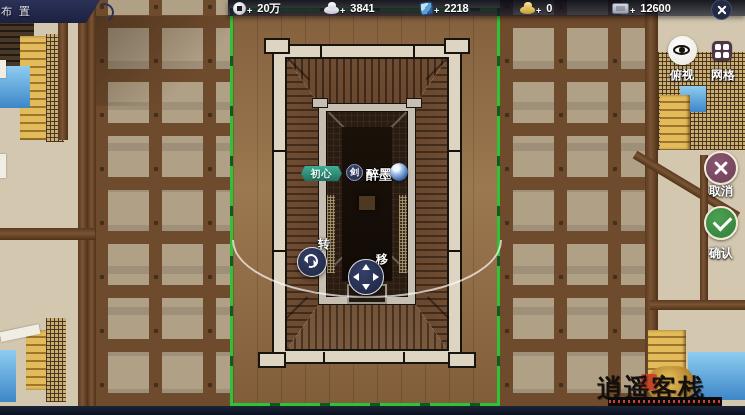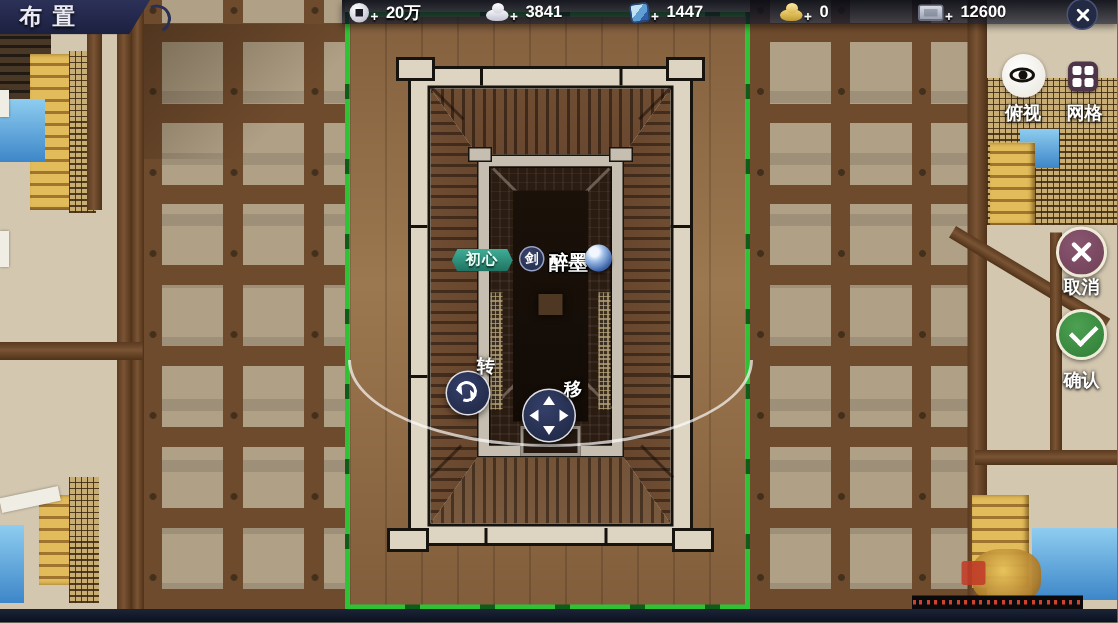--- a/index.html
+++ b/index.html
@@ -75,21 +75,21 @@
   .inote::after{content:"";position:absolute;inset:2px 3px;background:rgba(70,80,100,.35);}
   .closebtn{left:711px;top:-1px;width:19px;height:19px;border-radius:50%;background:#232a44;border:1px solid #4a5378;}
   .xbar{position:absolute;left:50%;top:50%;background:#fff;border-radius:2px;}
   .xbar.s{width:11px;height:2px;}
   .xbar.l{width:17px;height:3px;}
   .r45{transform:translate(-50%,-50%) rotate(45deg);}
   .r135{transform:translate(-50%,-50%) rotate(-45deg);}
   
   .banner{left:0;top:0;width:100px;height:23px;display:flex;align-items:center;
     background:linear-gradient(180deg,#2c3158,#1c2040);clip-path:polygon(0 0,100% 0,86% 100%,0 100%);}
-  .banner span{color:#e9e9f4;font-size:15px;font-weight:bold;letter-spacing:7px;padding-left:13px;text-shadow:0 1px 2px #000;}
+  .banner span{color:#e9e9f4;font-size:11px;font-weight:normal;letter-spacing:7px;padding-left:1px;text-shadow:0 1px 2px #000;}
   .curl{left:95px;top:3px;width:15px;height:15px;border:2.5px solid #2a2f55;border-radius:50%;
     border-left-color:transparent;border-bottom-color:transparent;transform:rotate(18deg);}
   
   .label{position:absolute;color:#fff;font-size:12px;font-weight:bold;text-align:center;
     text-shadow:0 1px 2px rgba(0,0,0,.95),0 0 3px rgba(0,0,0,.8);white-space:nowrap;}
   .eyebtn{left:668px;top:36px;width:29px;height:29px;border-radius:50%;
     background:radial-gradient(circle at 40% 35%,#ffffff,#e7e4da);box-shadow:0 1px 3px rgba(0,0,0,.45);}
   .eyeshape{position:absolute;left:5px;top:9px;width:17px;height:10px;border:2px solid #14110c;border-radius:50%;box-sizing:border-box;}
   .eyepupil{position:absolute;left:11px;top:11px;width:6px;height:6px;border-radius:50%;background:#14110c;}
   .gridbtn{left:712px;top:41px;width:20px;height:20px;border-radius:5px;background:#4e3547;box-shadow:0 1px 2px rgba(0,0,0,.4);
@@ -244,21 +244,21 @@
     <span class="val">20万</span>
   </div>
   <div class="cur" style="left:324px;">
     <div class="iingot"></div>
     <span class="plus">+</span>
     <span class="val">3841</span>
   </div>
   <div class="cur" style="left:420px;">
     <div class="ijade"></div>
     <span class="plus">+</span>
-    <span class="val">1447</span>
+    <span class="val">2218</span>
   </div>
   <div class="cur" style="left:520px;">
     <div class="iingot gold"></div>
     <span class="plus">+</span>
     <span class="val">0</span>
   </div>
   <div class="cur" style="left:612px;">
     <div class="inote"></div>
     <span class="plus">+</span>
     <span class="val">12600</span>
@@ -291,16 +291,17 @@
     <div class="xbar l r135"></div>
   </div>
   <div class="label" style="left:704px;top:183px;width:34px;">取消</div>
   <div class="abs circlebtn okbtn">
     <div class="chk"></div>
   </div>
   <div class="label" style="left:704px;top:245px;width:34px;">确认</div>
 
   <div class="abs goldblob"></div>
   <div class="abs wmseal"></div>
+  <div class="abs wmtext">逍遥客栈</div>
   <div class="abs wmstrip"></div>
 
   <div class="abs botstrip"></div>
 </div>
 
 </body></html>

